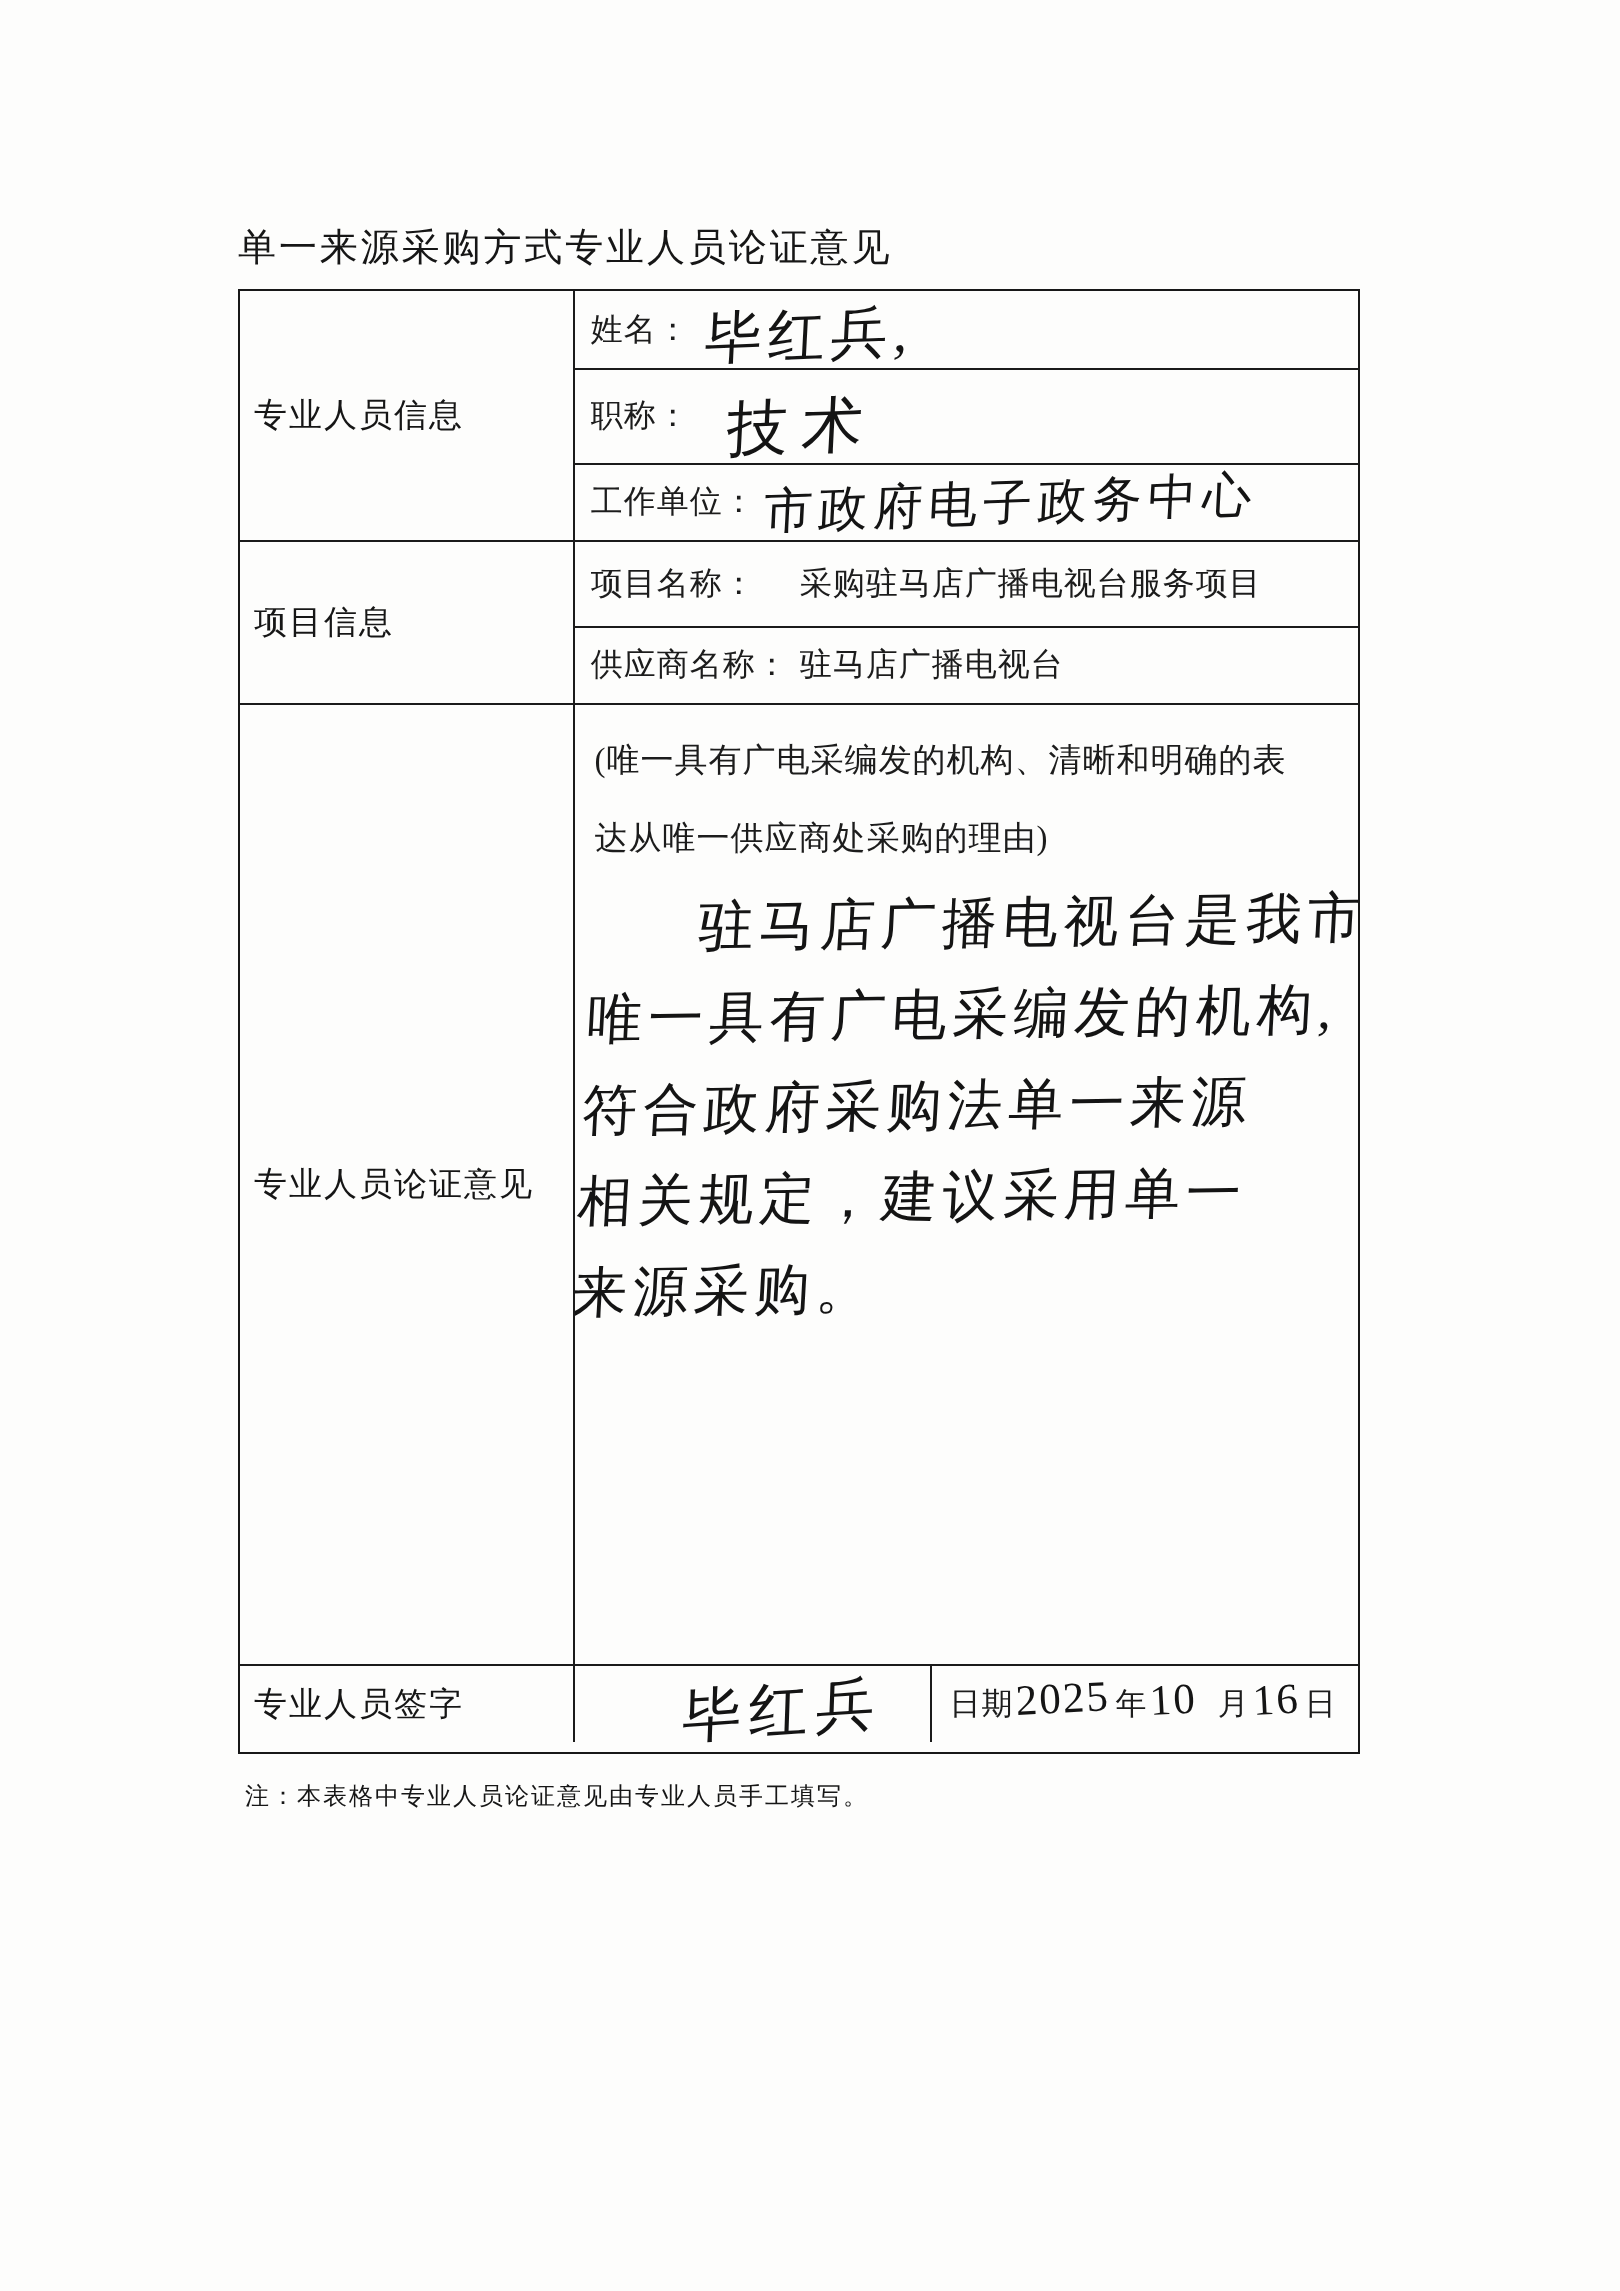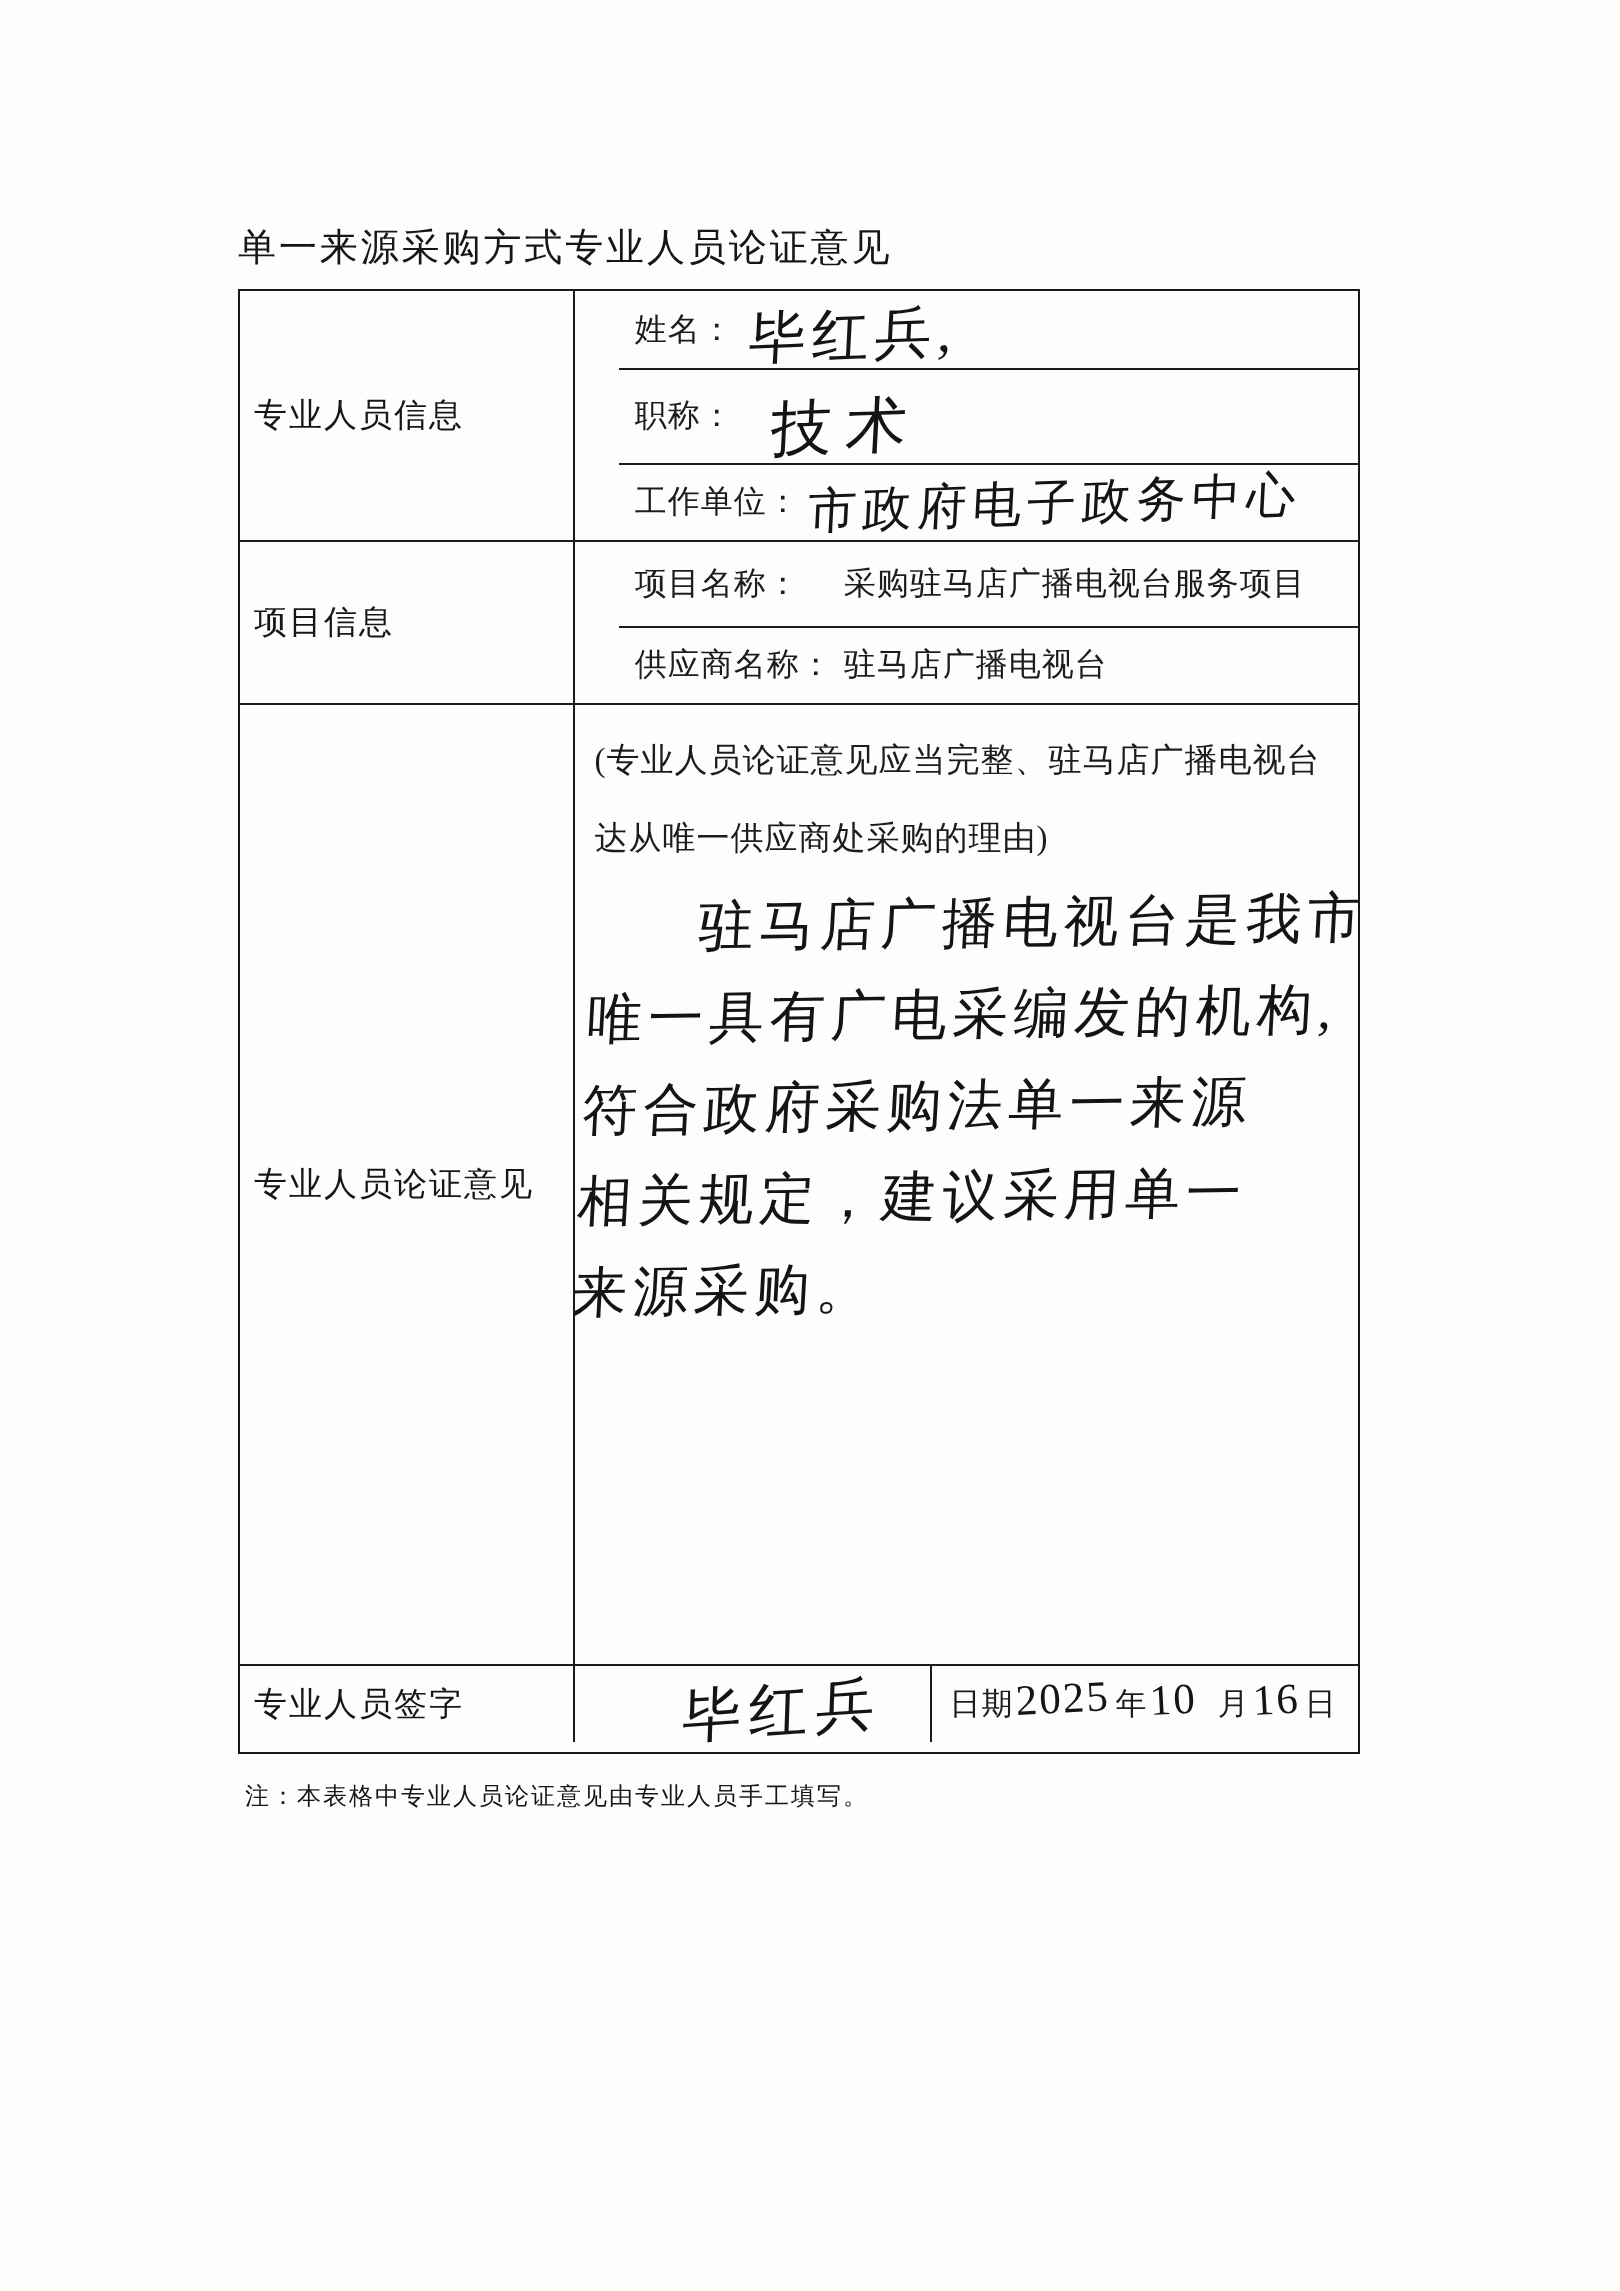--- a/index.html
+++ b/index.html
@@ -20,21 +20,21 @@
     border:2.9px solid #181818; display:flex; flex-direction:column;
     background:transparent;
   }
   .sect { display:flex; flex-direction:row; width:100%; }
   .sect + .sect { border-top:2.9px solid #1b1b1b; }
   .lbl-cell {
     width:335px; flex:0 0 335px; border-right:2px solid #1b1b1b;
     display:flex; align-items:center; padding-left:14px;
     font-size:33px; letter-spacing:2px; color:#161616;
   }
-  .content-col { flex:1; display:flex; flex-direction:column; min-width:0;padding-left:44px; }
+  .content-col { flex:1; display:flex; flex-direction:column; min-width:0; }
   .field {
     display:flex; align-items:center; padding-left:15.7px;
     font-size:32px; letter-spacing:1px; overflow:visible; white-space:nowrap;
   }
   .field + .field { border-top:2px solid #1b1b1b; }
   .s1 { height:249px; }
   .s1 .f1 { height:81px; } .s1 .f2 { height:100px; } .s1 .f3 { height:82px; }
   .s2 { height:163px; }
   .s2 .f1 { height:84px;gap:44px; } .s2 .f2 { height:76px;gap:11px; }
   .s3 { height:961px; }
@@ -111,21 +111,21 @@
         <div class="field f2">
           <span>供应商名称：</span>
           <span>驻马店广播电视台</span>
         </div>
       </div>
     </div>
 
     <div class="sect s3">
       <div class="lbl-cell">专业人员论证意见</div>
       <div class="content-col opinion-cell">
-        <div class="instruction">(专业人员论证意见应当完整、驻马店广播电视台</div>
+        <div class="instruction">(唯一具有广电采编发的机构、清晰和明确的表</div>
         <div class="instruction">达从唯一供应商处采购的理由)</div>
         <div class="hw hw-opinion">
           <div class="line indent">驻马店广播电视台是我市</div>
           <div class="line">唯一具有广电采编发的机构,</div>
           <div class="line">符合政府采购法单一来源</div>
           <div class="line">相关规定，建议采用单一</div>
           <div class="line">来源采购。</div>
         </div>
       </div>
     </div>

